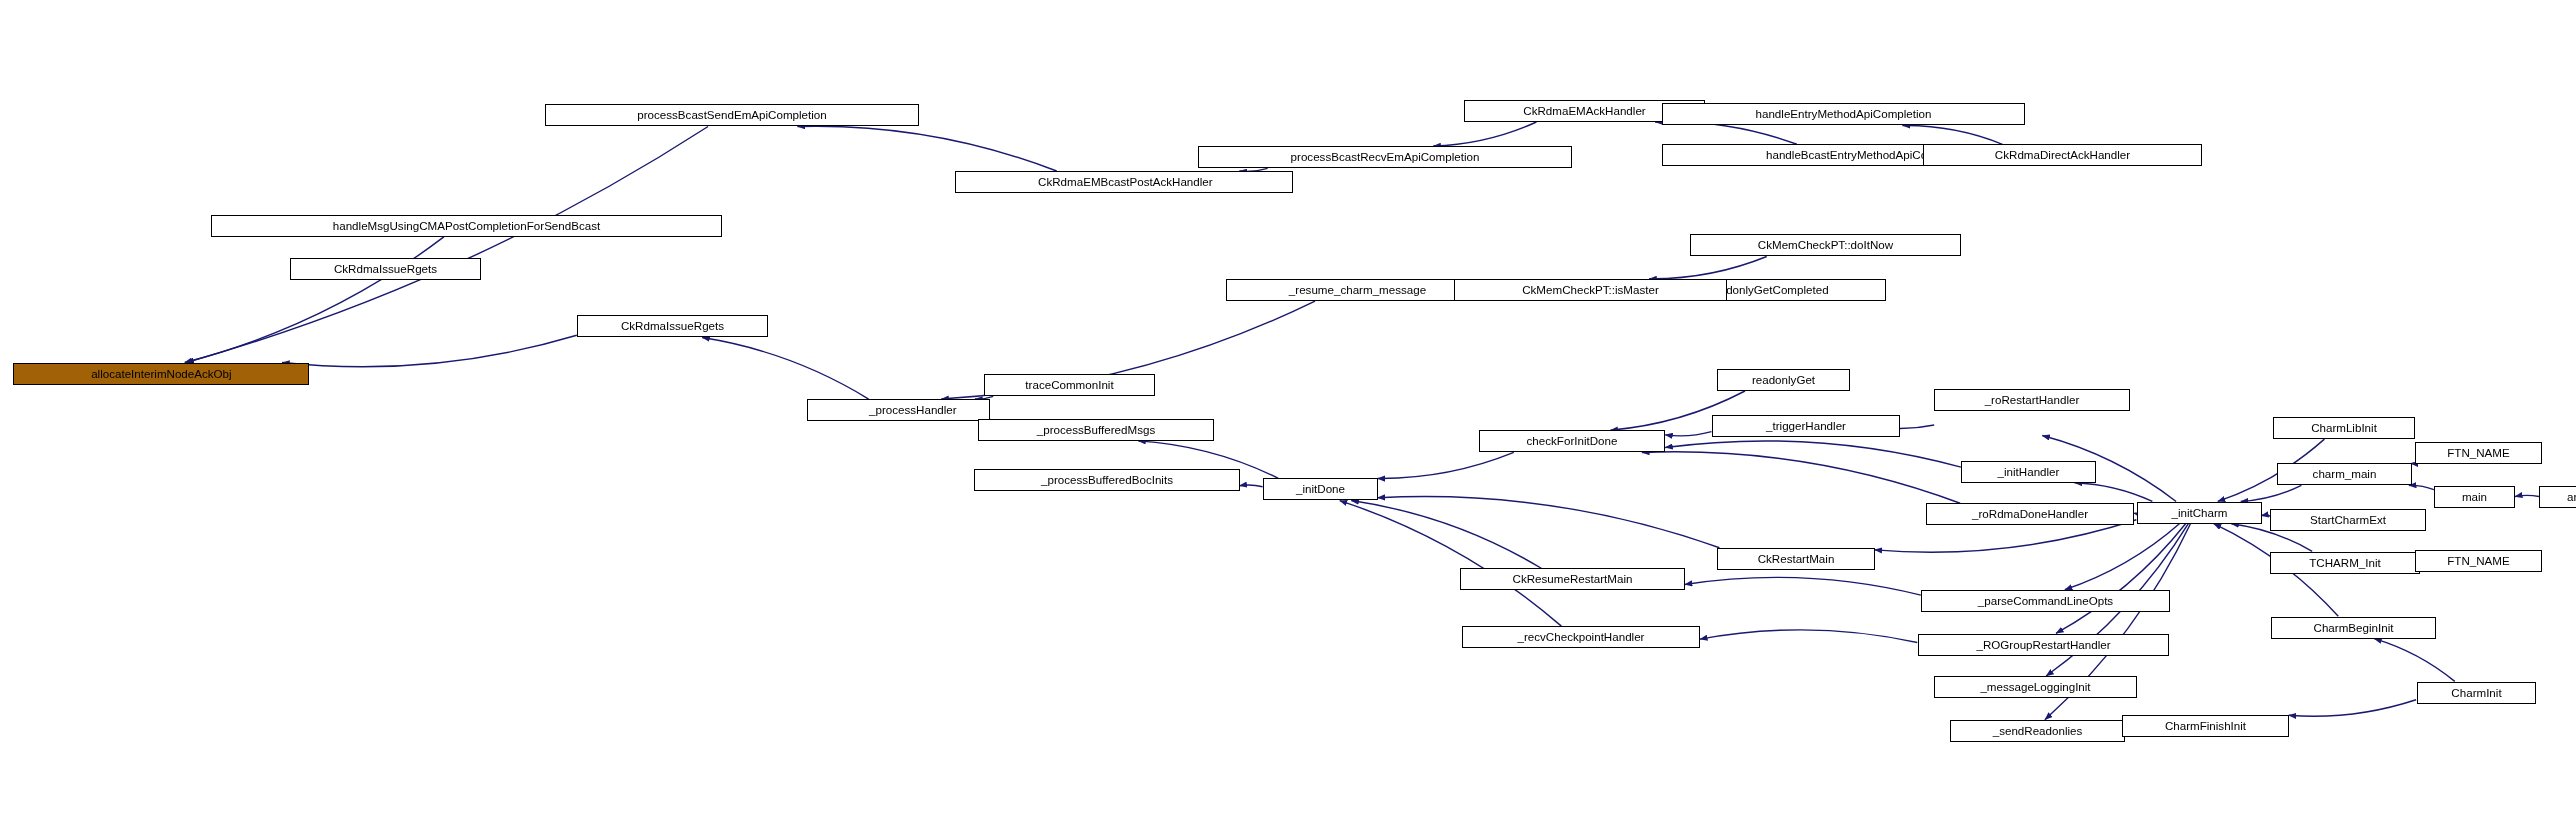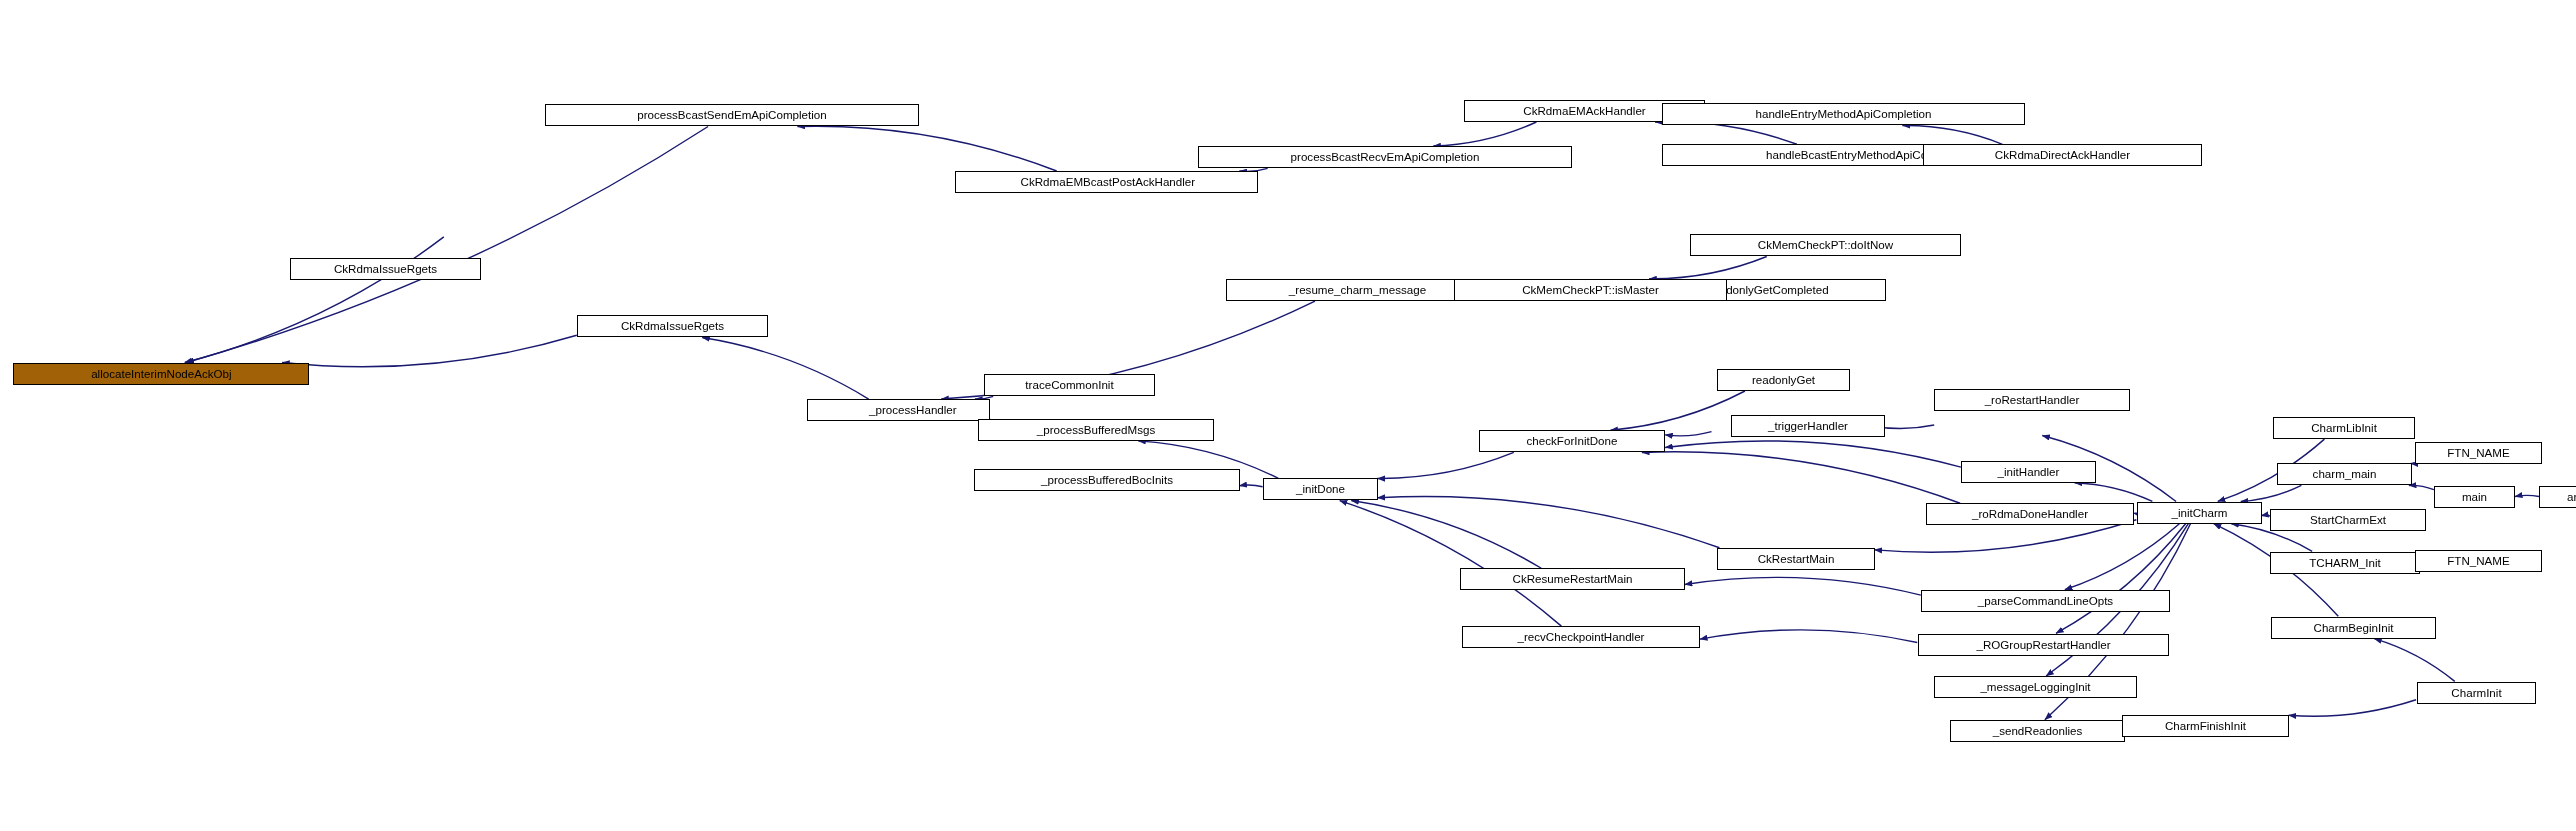--- a/index.html
+++ b/index.html
@@ -115,30 +115,33 @@
         <path d="M 2624.687984496124,692 Q 2565.15,626.0124031007751 2484.812015503876,588" marker-end="url(#arrowhead)"></path>
         <path d="M 2755.455479452055,765 Q 2715.05,731.958904109589 2665.044520547945,717" marker-end="url(#arrowhead)"></path>
         <path d="M 2712,785.668039538715 Q 2642.2433278418453,808.6846787479407 2569,803.1013179571664" marker-end="url(#arrowhead)"></path>
         <path d="M 2382,817.4604221635884 Q 2383.006332453826,817.6287598944591 2384,817.3970976253298" marker-end="url(#arrowhead)"></path>
       </g>
   </svg>
   <div id="node-layer">
       <div class="node root" style="left: 13.4px; top: 363px; width: 296px;">
         <span class="node-label">allocateInterimNodeAckObj</span>
       </div>
+      <div class="node" style="left: 211px; top: 215px; width: 511px;">
+        <span class="node-label">handleMsgUsingCMAPostCompletionForSendBcast</span>
+      </div>
       <div class="node" style="left: 290px; top: 258px; width: 191px;">
         <span class="node-label">CkRdmaIssueRgets</span>
       </div>
       <div class="node" style="left: 577px; top: 315px; width: 191px;">
         <span class="node-label">CkRdmaIssueRgets</span>
       </div>
       <div class="node" style="left: 545px; top: 104px; width: 374px;">
         <span class="node-label">processBcastSendEmApiCompletion</span>
       </div>
-      <div class="node" style="left: 955px; top: 171px; width: 303px; padding-left: 8px;">
+      <div class="node" style="left: 955px; top: 171px; width: 338px; padding-left: 8px;">
         <span class="node-label">CkRdmaEMBcastPostAckHandler</span>
       </div>
       <div class="node" style="left: 1198px; top: 146px; width: 374px;">
         <span class="node-label">processBcastRecvEmApiCompletion</span>
       </div>
       <div class="node" style="left: 1464px; top: 100px; width: 241px;">
         <span class="node-label">CkRdmaEMAckHandler</span>
       </div>
       <div class="node" style="left: 1662px; top: 103px; width: 363px;">
         <span class="node-label">handleEntryMethodApiCompletion</span>
@@ -175,21 +178,21 @@
       </div>
       <div class="node" style="left: 1263px; top: 478px; width: 115px;">
         <span class="node-label">_initDone</span>
       </div>
       <div class="node" style="left: 1479px; top: 430px; width: 186px;">
         <span class="node-label">checkForInitDone</span>
       </div>
       <div class="node" style="left: 1717px; top: 369px; width: 133px;">
         <span class="node-label">readonlyGet</span>
       </div>
-      <div class="node" style="left: 1712px; top: 415px; width: 154px; margin-left: 19px;">
+      <div class="node" style="left: 1712px; top: 415px; width: 188px;">
         <span class="node-label">_triggerHandler</span>
       </div>
       <div class="node" style="left: 1934px; top: 389px; width: 196px;">
         <span class="node-label">_roRestartHandler</span>
       </div>
       <div class="node" style="left: 1961px; top: 461px; width: 135px;">
         <span class="node-label">_initHandler</span>
       </div>
       <div class="node" style="left: 1926px; top: 503px; width: 208px;">
         <span class="node-label">_roRdmaDoneHandler</span>

